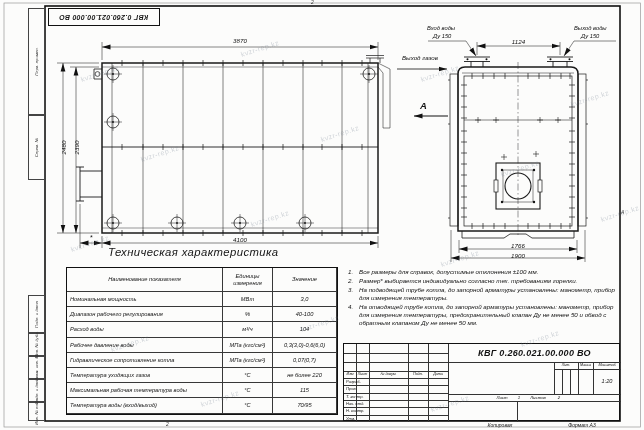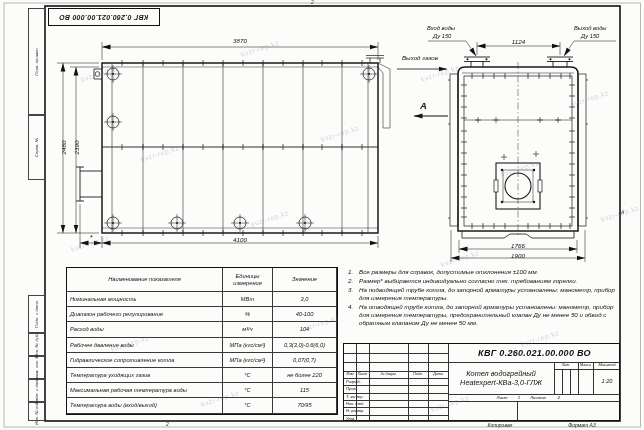--- a/index.html
+++ b/index.html
@@ -288,20 +288,21 @@
     <div>Вход воды</div>
     <div style="padding-left:6px">Ду 150</div>
   </div>
   <div class="wlabel" style="left:574px;top:25px;width:44px">
     <div>Выход воды</div>
     <div style="padding-left:7px">Ду 150</div>
   </div>
   <div class="dimt" style="left:394px;top:53.5px;width:52px">Выход газов</div>
   <div class="abs" style="left:420px;top:100px;font-size:9.5px;font-weight:bold">А</div>
 
+  <div class="abs" style="left:108px;top:246px;font-size:11.3px;letter-spacing:.4px">Техническая характеристика</div>
   <div id="spec">
     <div class="tc th">Наименование показателя</div>
     <div class="tc th">Единицы
 измерения</div>
     <div class="tc th">Значение</div>
     <div class="tc nm">Номинальная мощность</div>
     <div class="tc">МВт</div>
     <div class="tc">3,0</div>
     <div class="tc nm">Диапазон рабочего регулирования</div>
     <div class="tc">%</div>
@@ -364,24 +365,20 @@
     <div class="vl" style="left:210px;top:18px;height:32px"></div>
     <div class="vl" style="left:234px;top:18px;height:32px"></div>
     <div class="vl" style="left:249px;top:18px;height:32px"></div>
     <div class="vl" style="left:218px;top:25px;height:25px"></div>
     <div class="vl" style="left:226px;top:25px;height:25px"></div>
     <div class="hl" style="top:50px;left:104px;width:173px"></div>
     <div class="hl" style="top:57px;left:104px;width:173px"></div>
     <div class="vl" style="left:173px;top:57px;height:21px"></div>
 
     <div class="abs" style="left:105px;top:1px;width:171px;height:16px;line-height:16px;text-align:center;font-size:9px;font-weight:600;letter-spacing:.3px">КВГ 0.260.021.00.000 ВО</div>
-    <div class="abs" style="left:105px;top:19px;width:104px;height:30px;display:flex;flex-direction:column;justify-content:center;text-align:center;font-size:7.3px;line-height:9.5px">
-      <span>Котел водогрейный</span>
-      <span>Heatexpert-КВа-3,0-ГЛЖ</span>
-    </div>
     <div class="hdr" style="left:210px;top:18px;width:24px">Лит.</div>
     <div class="hdr" style="left:234px;top:18px;width:15px">Масса</div>
     <div class="hdr" style="left:249px;top:18px;width:28px">Масштаб</div>
     <div class="abs" style="left:249px;top:25px;width:28px;height:25px;line-height:25px;text-align:center;font-size:5.6px">1:20</div>
     <div class="sh" style="left:148px;width:20px">Лист</div>
     <div class="sh" style="left:170px;width:10px">1</div>
     <div class="sh" style="left:182px;width:24px">Листов</div>
     <div class="sh" style="left:210px;width:10px">2</div>
     <div class="hdr" style="left:0;top:27px;width:12px">Изм</div>
     <div class="hdr" style="left:12px;top:27px;width:13px">Лист</div>

